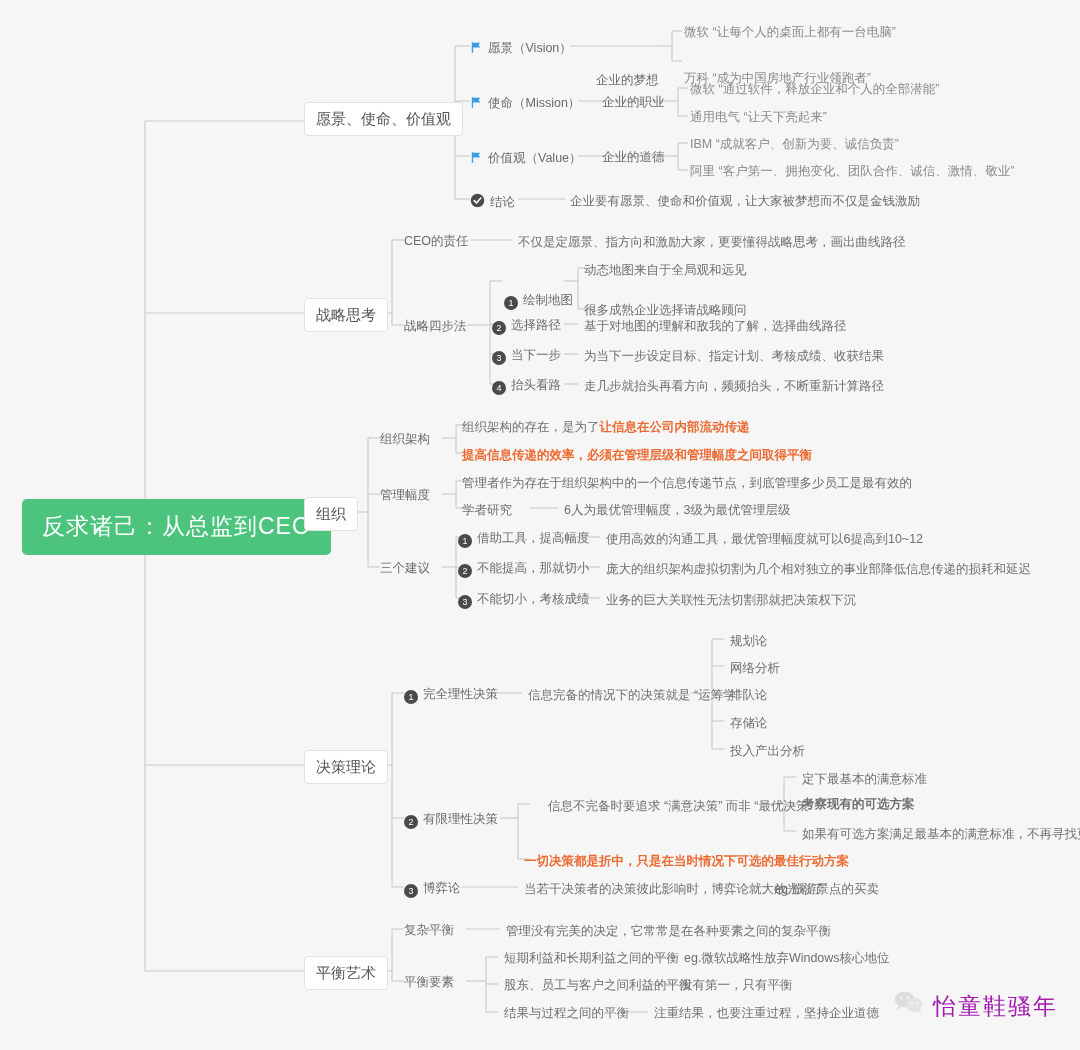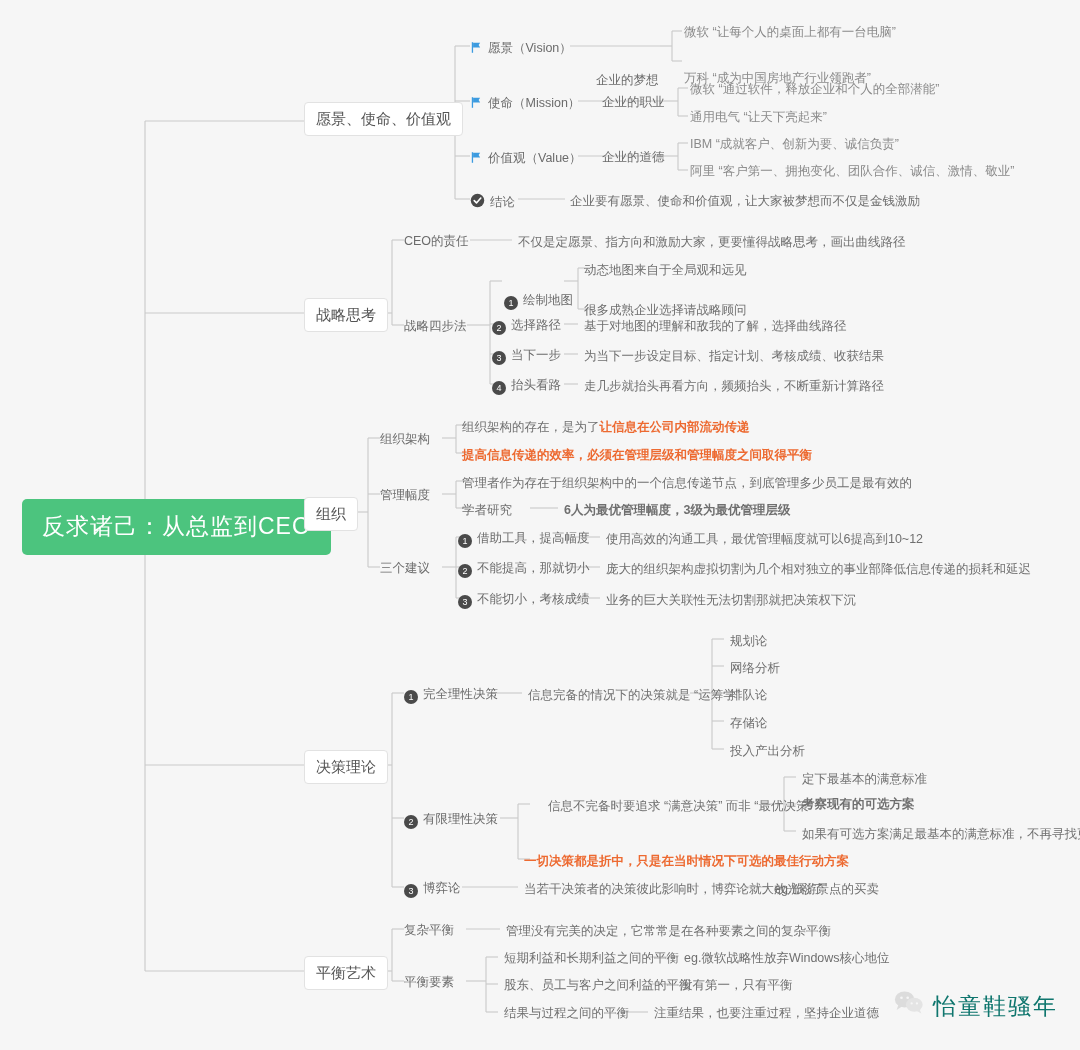--- a/index.html
+++ b/index.html
@@ -77,21 +77,21 @@
     line-height: 14px;
     text-align: center;
     font-family: "Liberation Sans", sans-serif;
   }
 
   
   .watermark {
     position: absolute;
     right: 22px; bottom: 28px;
     display: flex; align-items: center; gap: 9px;
-    color: #0f766e;
+    color: #a21caf;
     font-size: 23px;
     letter-spacing: 2px;
     user-select: none;
   }
   .wm-icon { width: 30px; height: 26px; }
 </style>
 </head>
 <body>
 
 <div id="canvas">
@@ -298,21 +298,21 @@
 
   <div class="node sub" style="left:380px; top:431px;">组织架构</div>
   <div class="node leaf allhl" style="left:462px; top:447px;">提高信息传递的效率，必须在管理层级和管理幅度之间取得平衡</div>
   <div class="node leaf dark" style="left:462px; top:419px;">
     <span>组织架构的存在，是为了</span><span class="hl">让信息在公司内部流动传递</span>
   </div>
 
   <div class="node sub" style="left:380px; top:487px;">管理幅度</div>
   <div class="node leaf dark" style="left:462px; top:475px;">管理者作为存在于组织架构中的一个信息传递节点，到底管理多少员工是最有效的</div>
   <div class="node leaf dark" style="left:462px; top:502px;">学者研究</div>
-  <div class="node leaf dark" style="left:564px; top:502px;font-weight:bold;">6人为最优管理幅度，3级为最优管理层级</div>
+  <div class="node leaf dark" style="left:564px; top:502px;">6人为最优管理幅度，3级为最优管理层级</div>
 
   <div class="node sub" style="left:380px; top:560px;">三个建议</div>
 
   <div class="node sub" style="left:458px; top:530px;">
     <span class="ico num-icon">1</span><span>借助工具，提高幅度</span>
   </div>
   <div class="node leaf dark" style="left:606px; top:531px;">使用高效的沟通工具，最优管理幅度就可以6提高到10~12</div>
 
   <div class="node sub" style="left:458px; top:560px;">
     <span class="ico num-icon">2</span><span>不能提高，那就切小</span>

